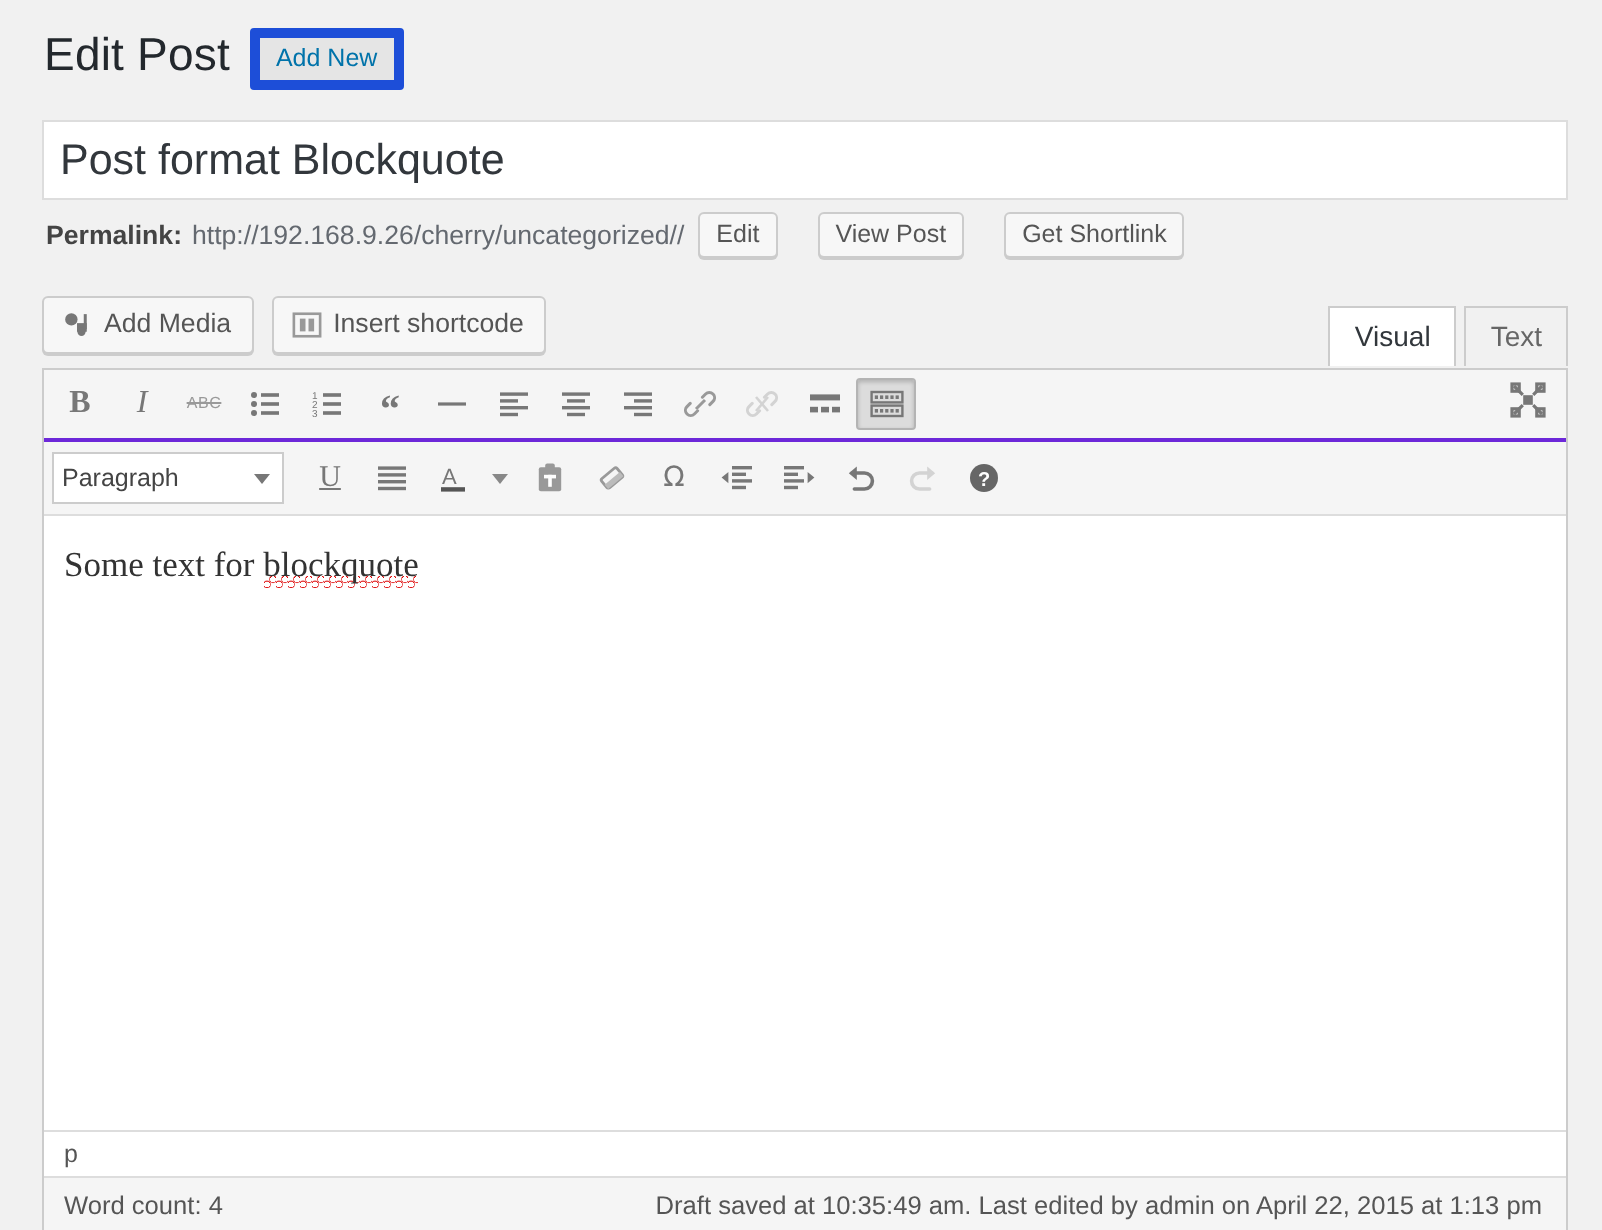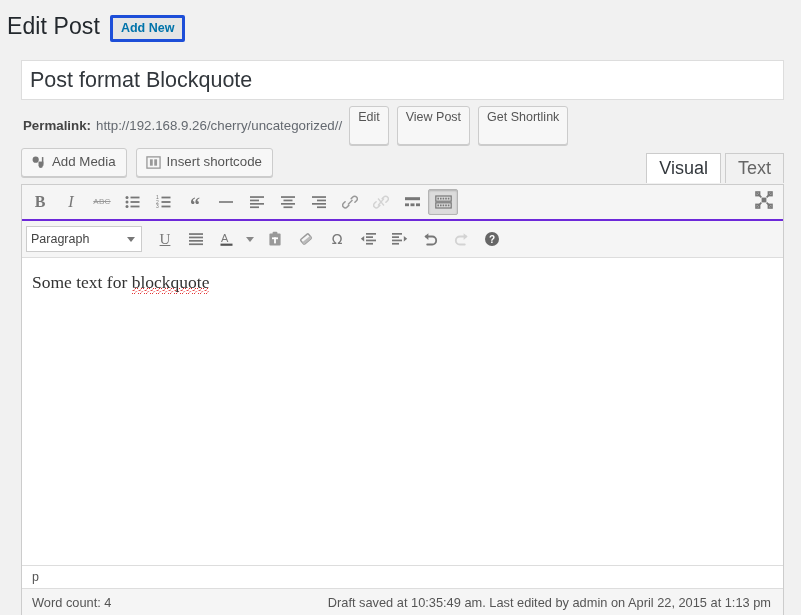--- a/index.html
+++ b/index.html
@@ -15,41 +15,41 @@
     position: relative;
     width: 801px;
     height: 615px;
     background: #f1f1f1;
     overflow: hidden;
   }
 
   
   .page-head {
     position: absolute;
-    left: 7px;
+    left: 22px;
     top: 12px;
     display: flex;
     align-items: center;
   }
   .page-title {
     font-size: 23px;
     font-weight: 400;
     color: #23282d;
     line-height: 29px;
     margin: 0;
     padding: 0 10px 0 0;
     letter-spacing: .1px;
   }
   .add-new-btn {
     display: inline-block;
     font-size: 12.5px;
-    font-weight: bold;
+    font-weight: normal;
     color: #0073aa;
     background: #e5e5e5;
-    border: 3px solid #1d4ed8;
+    border: 5px solid #1d4ed8;
     border-radius: 2px;
     padding: 3px 8px 4px 8px;
     line-height: 14px;
     text-decoration: none;
     cursor: pointer;
     position: relative;
     top: 2px;
   }
 
   
@@ -99,22 +99,22 @@
     color: #646970;
   }
   .permalink-buttons { display: flex; margin-left: 7px; }
   .small-button {
     font-family: "Liberation Sans", sans-serif;
     font-size: 12.5px;
     color: #555;
     background: #f7f7f7;
     border: 1px solid #ccc;
     border-radius: 3px;
-    padding: 2px 8px 19px 8px;
-    margin-right: 8px;
+    padding: 2px 8px 3px 8px;
+    margin-right: 20px;
     line-height: 16px;
     cursor: pointer;
     box-shadow: 0 1px 0 #ccc;
   }
 
   
   .media-row {
     position: absolute;
     left: 21px;
     top: 148px;
@@ -141,21 +141,21 @@
 
   
   .editor-tabs {
     position: absolute;
     right: 17px;
     top: 152px;
     display: flex;
     align-items: flex-end;
   }
   .ed-tab {
-    font-size: 18px;
+    font-size: 14px;
     color: #666;
     background: #f1f1f1;
     border: 1px solid #ccc;
     border-bottom: none;
     padding: 5px 12px 6px 12px;
     margin-left: 4px;
     line-height: 18px;
     cursor: pointer;
     position: relative;
     top: 1px;

